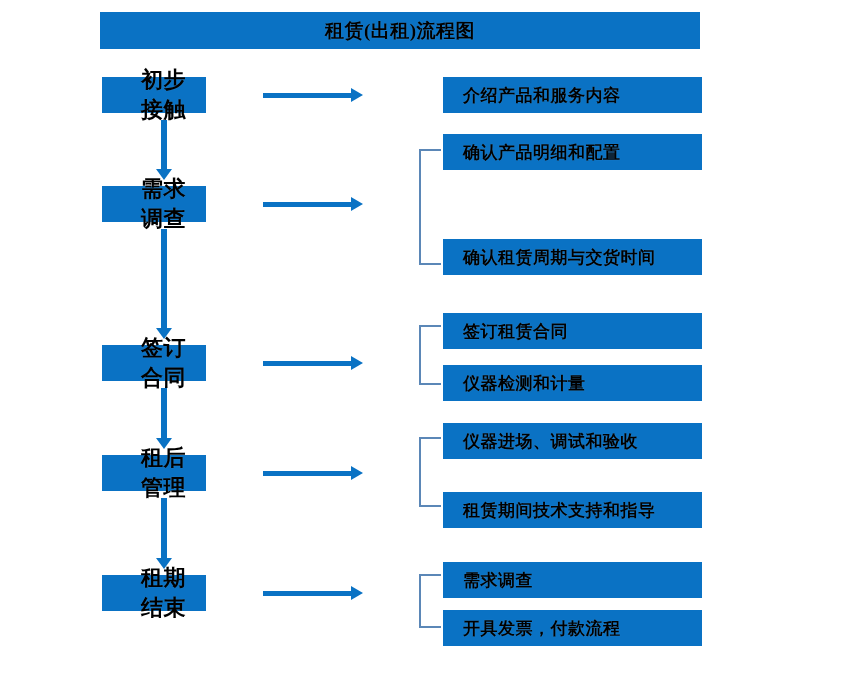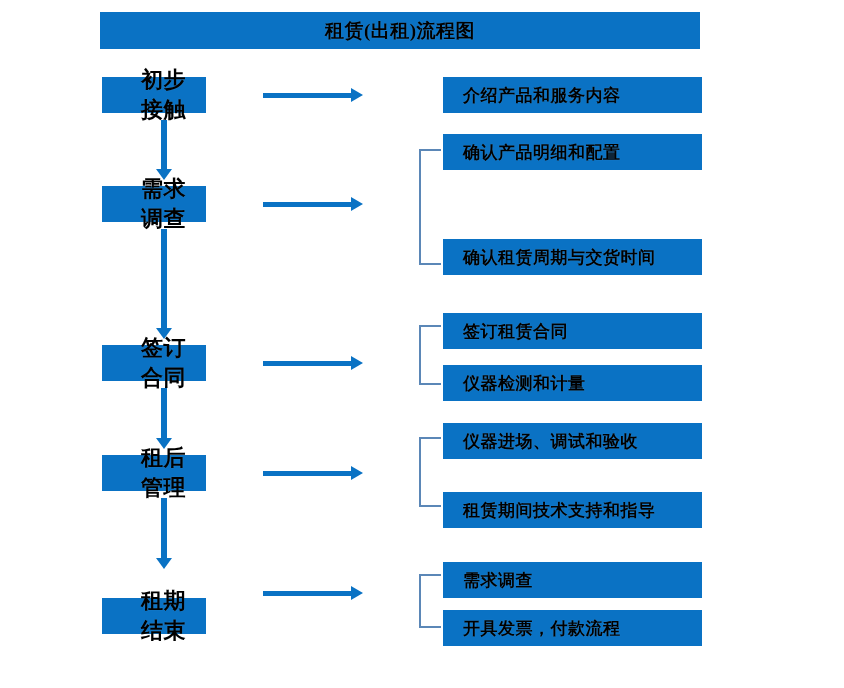--- a/index.html
+++ b/index.html
@@ -113,21 +113,21 @@
   <div class="box title-box">租赁(出租)流程图</div>
 
   <div class="box stage-box" style="top:77px;">初步接触</div>
 
   <div class="box stage-box" style="top:186px;">需求调查</div>
 
   <div class="box stage-box" style="top:345px;">签订合同</div>
 
   <div class="box stage-box" style="top:455px;">租后管理</div>
 
-  <div class="box stage-box" style="top:598px;">租期结束</div>
+  <div class="box stage-box" style="top:575px;">租期结束</div>
 
   <div class="v-arrow" style="left:156px; top:120px; height:60px;">
     <div class="shaft" style="height:49px;"></div>
     <div class="head" style="top:49px;"></div>
   </div>
 
   <div class="v-arrow" style="left:156px; top:229px; height:110px;">
     <div class="shaft" style="height:99px;"></div>
     <div class="head" style="top:99px;"></div>
   </div>

